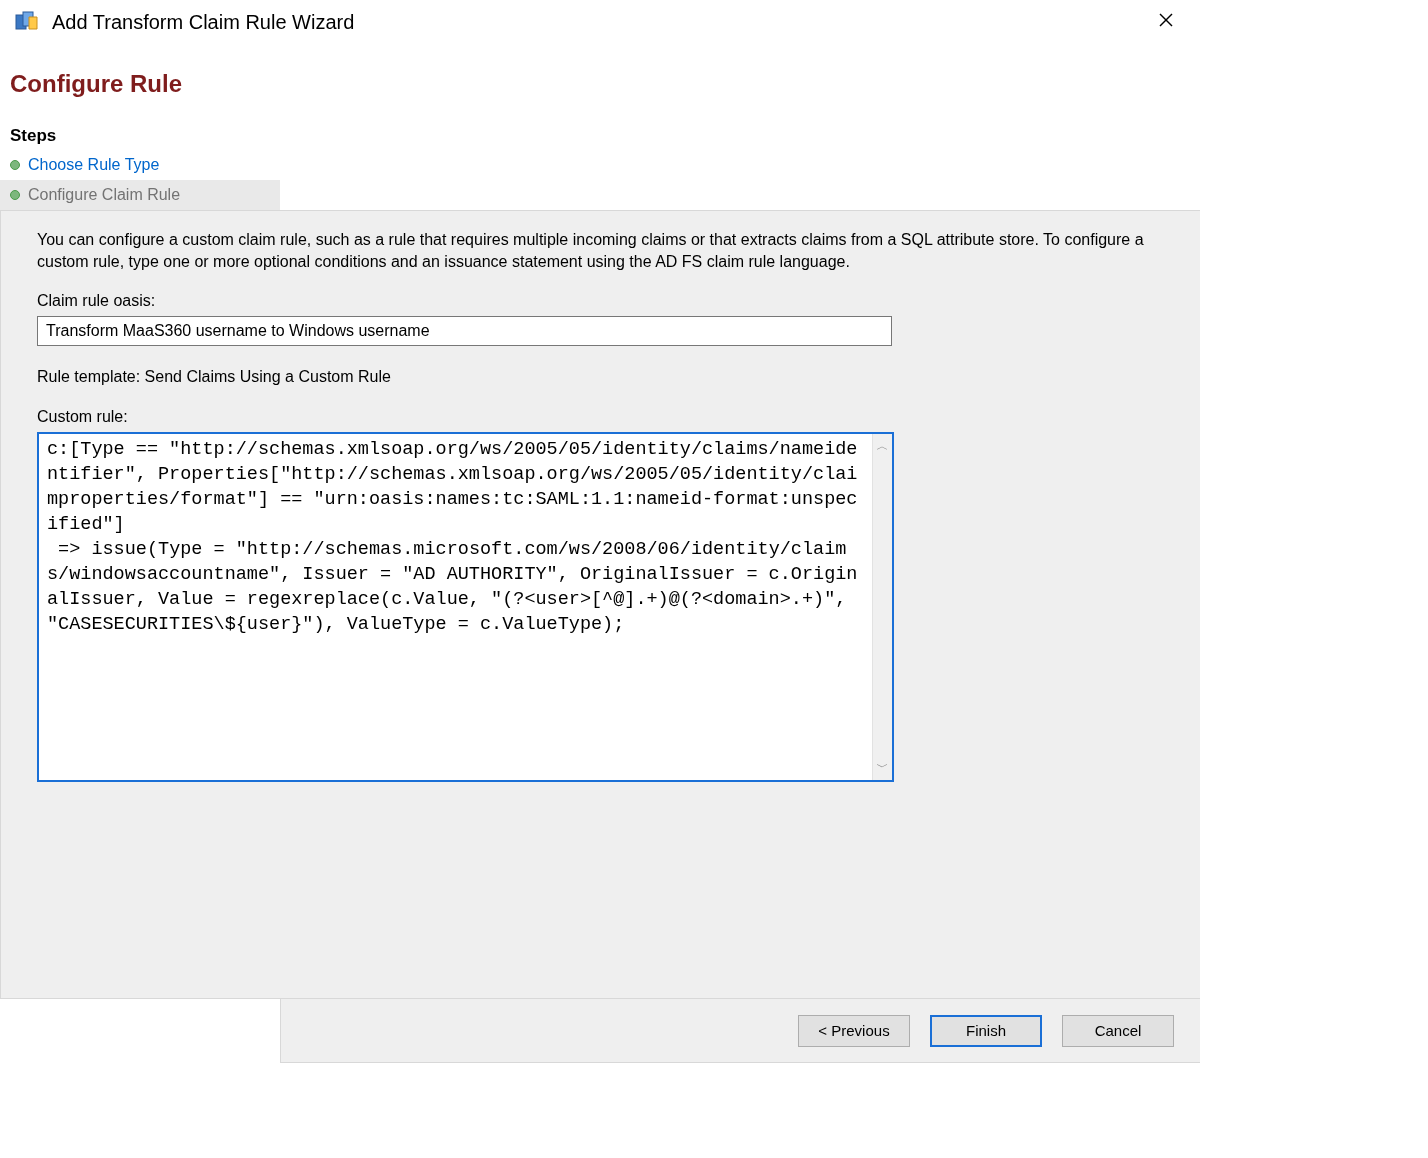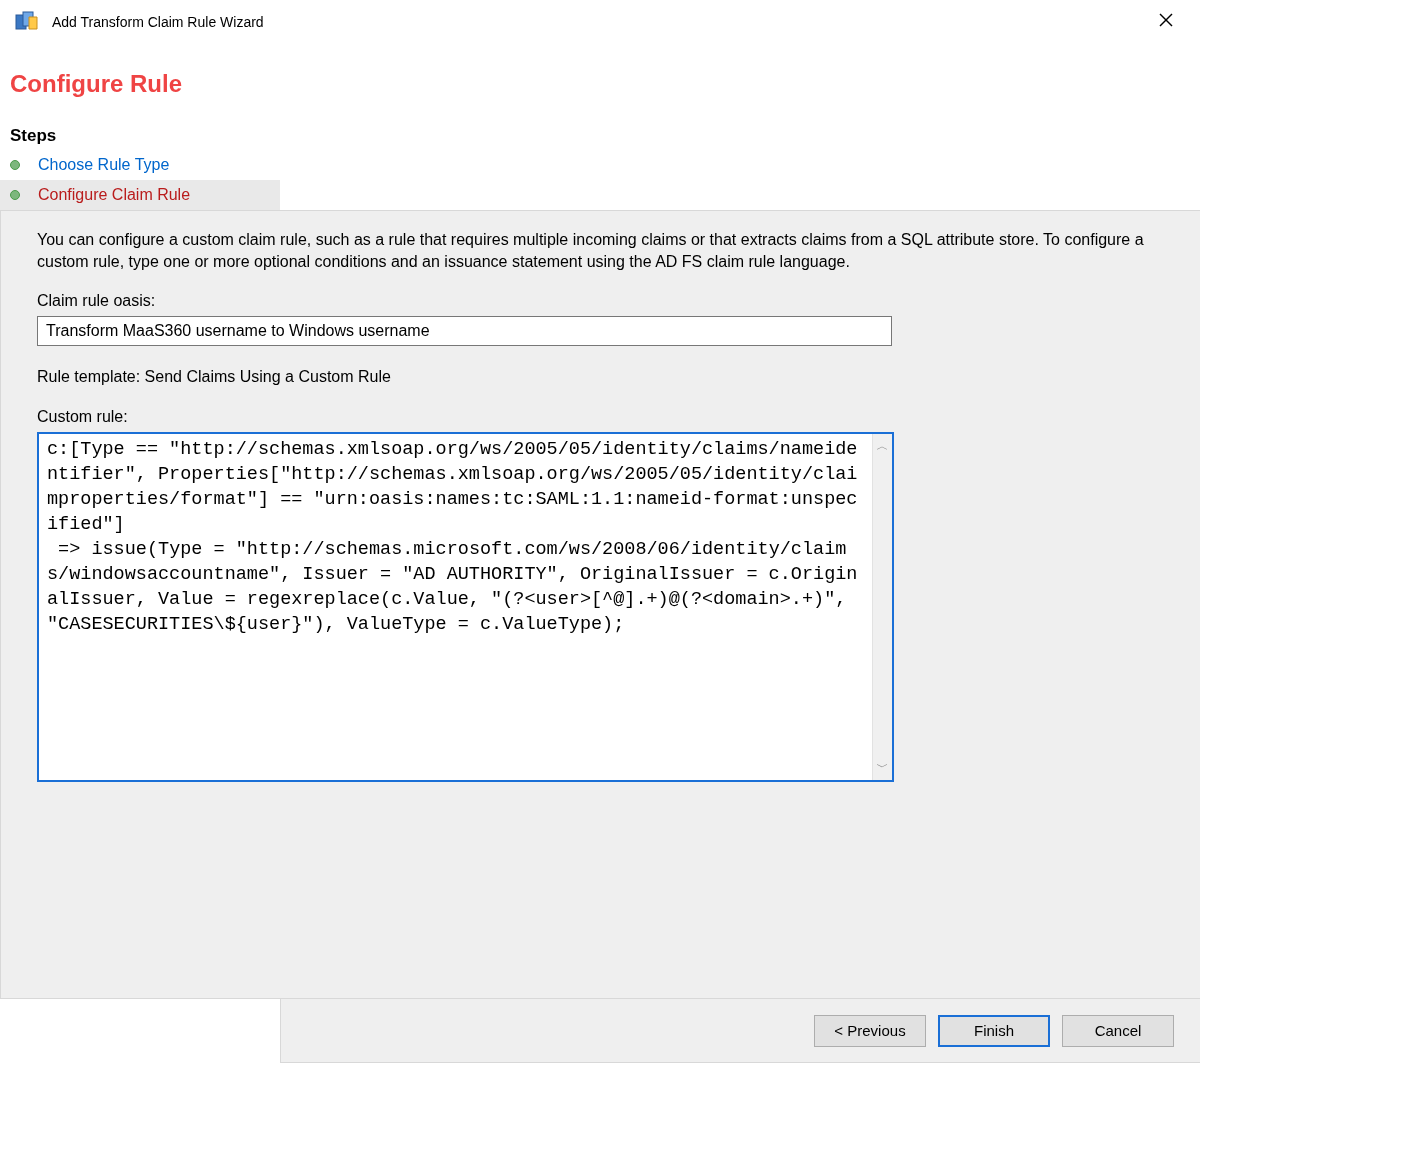--- a/index.html
+++ b/index.html
@@ -30,21 +30,21 @@
   }
   .titlebar .app-icon {
     width: 28px;
     height: 24px;
     margin-right: 10px;
     display: inline-flex;
     align-items: center;
     justify-content: center;
   }
   .titlebar .title-text {
-    font-size: 14px;
+    font-size: 20px;
     color: #000;
   }
   .titlebar .spacer { flex: 1; }
   .close-btn {
     width: 40px;
     height: 32px;
     display: flex;
     align-items: center;
     justify-content: center;
     font-size: 18px;
@@ -52,21 +52,21 @@
     cursor: pointer;
     margin-top: -4px;
   }
   .header-area {
     padding: 24px 10px 18px 10px;
   }
   .header-area h1 {
     margin: 0;
     font-size: 24px;
     font-weight: bold;
-    color: #ef4444;
+    color: #7f1d1d;
   }
   .content-row {
     display: flex;
     height: 883px;
     flex-direction: column;
   }
   .sidebar {
     width: 280px;
     background: #fff;
     padding: 8px 0 0 0;
@@ -74,35 +74,34 @@
   .sidebar-header {
     font-weight: bold;
     font-size: 17px;
     padding: 2px 10px 4px 10px;
   }
   .step-item {
     display: flex;
     align-items: center;
     padding: 6px 10px;
     font-size: 16px;
-    gap: 10px;
   }
   .step-bullet {
     width: 10px;
     height: 10px;
     border-radius: 50%;
     background: #7db77d;
     border: 1px solid #4a9a4a;
     margin-right: 8px;
     flex-shrink: 0;
   }
   .step-link { color: #0066cc; }
   .step-current {
     background: #e9e9e9;
-    color: #b91c1c;
+    color: #737373;
   }
   .main-panel {
     flex: 1;
     background: #efefef;
     border: 1px solid #d8d8d8;
     border-right: none;
     padding: 18px 26px 10px 36px;
     position: relative;
   }
   .desc-text {
@@ -188,21 +187,21 @@
   .under-panel {
     flex: 1;
     background: #efefef;
     border-left: 1px solid #d8d8d8;
     border-bottom: 1px solid #d8d8d8;
     height: 64px;
     display: flex;
     align-items: center;
     justify-content: flex-end;
     padding-right: 26px;
-    gap: 12px;
+    gap: 20px;
   }
 </style>
 </head>
 <body>
 
 <div class="window">
 
   <div class="titlebar">
     <span class="app-icon">
       <svg width="26" height="22" viewBox="0 0 26 22">

